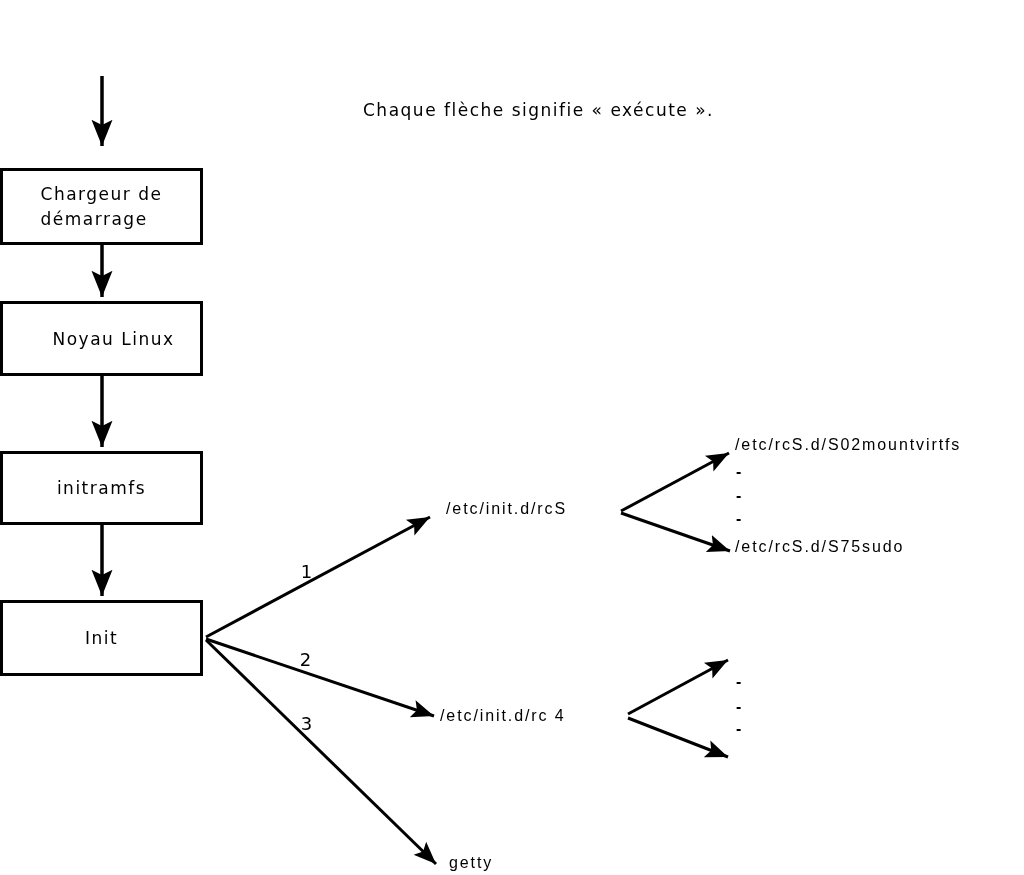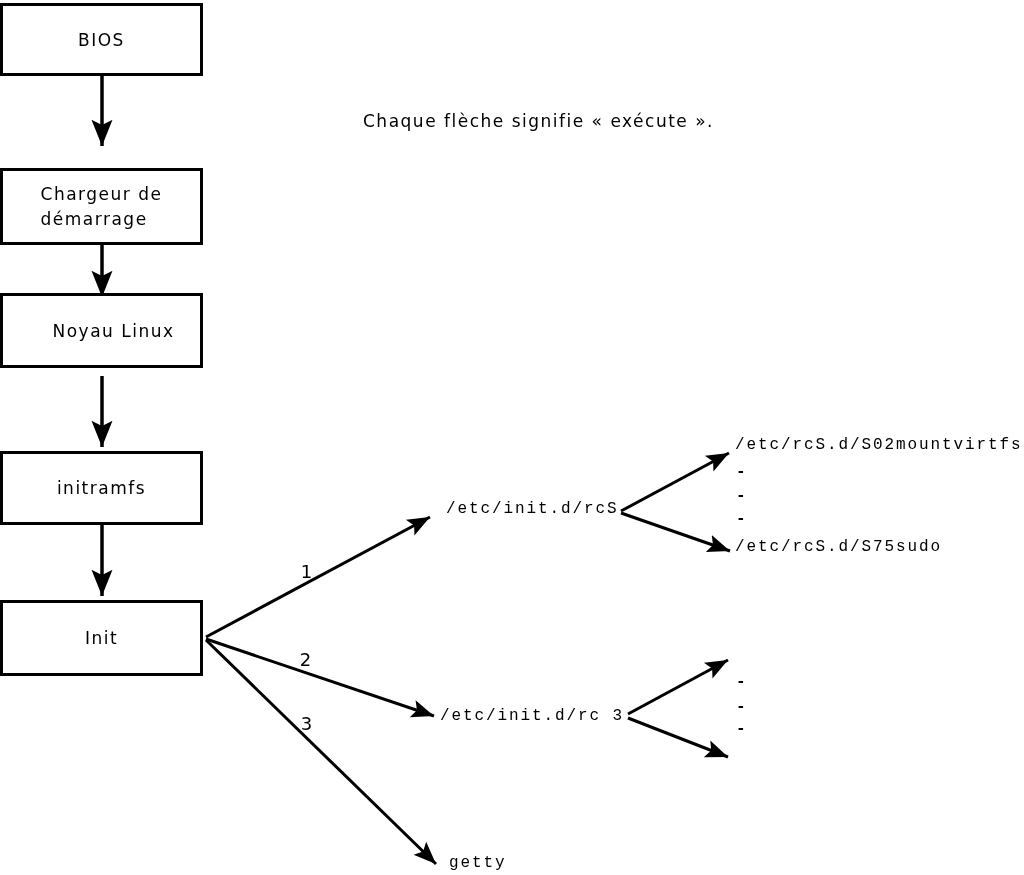--- a/index.html
+++ b/index.html
@@ -22,37 +22,37 @@
     background: #ffffff;
     display: flex;
     align-items: center;
     justify-content: center;
     font-size: 17px;
     letter-spacing: 1.5px;
     text-align: center;
   }
   .box-bios      { top: 3px;   height: 73px; }
   .box-loader    { top: 168px; height: 77px; }
-  .box-kernel    { top: 293px; height: 75px; padding-left: 24px; }
+  .box-kernel    { top: 301px; height: 75px; padding-left: 24px; }
   .box-initramfs { top: 451px; height: 74px; }
   .box-init      { top: 600px; height: 76px; }
   .loader-lines { text-align: left; line-height: 25px; }
   .note {
     position: absolute;
     left: 363px;
-    top: 111px;
+    top: 100px;
     font-size: 17px;
     letter-spacing: 1.5px;
     line-height: 20px;
     white-space: pre;
     text-align: center;
   }
   .mono {
     position: absolute;
-    font-family: Liberation Mono, monospace;
+    font-family: Liberation Sans, sans-serif;
     font-size: 16px;
     letter-spacing: 1.9px;
     line-height: 20px;
     white-space: pre;
   }
   .dash { font-weight: bold; }
   .branch-num {
     position: absolute;
     font-size: 18px;
     letter-spacing: 1px;
@@ -82,23 +82,20 @@
 
     <line x1="621" y1="511" x2="729" y2="453" stroke="#000" stroke-width="3" marker-end="url(#arrowhead)"></line>
     <line x1="621" y1="513" x2="730" y2="551" stroke="#000" stroke-width="3" marker-end="url(#arrowhead)"></line>
 
     <line x1="628" y1="714" x2="728" y2="660" stroke="#000" stroke-width="3" marker-end="url(#arrowhead)"></line>
     <line x1="628" y1="718" x2="728" y2="757" stroke="#000" stroke-width="3" marker-end="url(#arrowhead)"></line>
   </svg>
 
   <div class="note">Chaque flèche signifie « exécute ».</div>
 
-  <div class="box box-bios">
-    <span>BIOS</span>
-  </div>
 
   <div class="box box-loader">
     <div class="loader-lines">
       <div>Chargeur de</div>
       <div>démarrage</div>
     </div>
   </div>
 
   <div class="box box-kernel">
     <span>Noyau Linux</span>
@@ -110,21 +107,21 @@
 
   <div class="box box-init">
     <span>Init</span>
   </div>
 
   <div class="branch-num" style="left:307px; top:571px;">1</div>
   <div class="branch-num" style="left:306px; top:659px;">2</div>
   <div class="branch-num" style="left:307px; top:723px;">3</div>
 
   <div class="mono" style="left:446px; top:499px;">/etc/init.d/rcS</div>
-  <div class="mono" style="left:440px; top:706px;">/etc/init.d/rc 3</div>
+  <div class="mono" style="left:440px; top:706px;">/etc/init.d/rc 4</div>
   <div class="mono" style="left:449px; top:853px;">getty</div>
 
   <div class="mono" style="left:735px; top:435px;">/etc/rcS.d/S02mountvirtfs</div>
   <div class="mono dash" style="left:736px; top:462px;">-</div>
   <div class="mono dash" style="left:736px; top:486px;">-</div>
   <div class="mono dash" style="left:736px; top:509px;">-</div>
   <div class="mono" style="left:735px; top:537px;text-align:right;">/etc/rcS.d/S75sudo</div>
 
   <div class="mono dash" style="left:736px; top:672px;">-</div>
   <div class="mono dash" style="left:736px; top:697px;">-</div>

